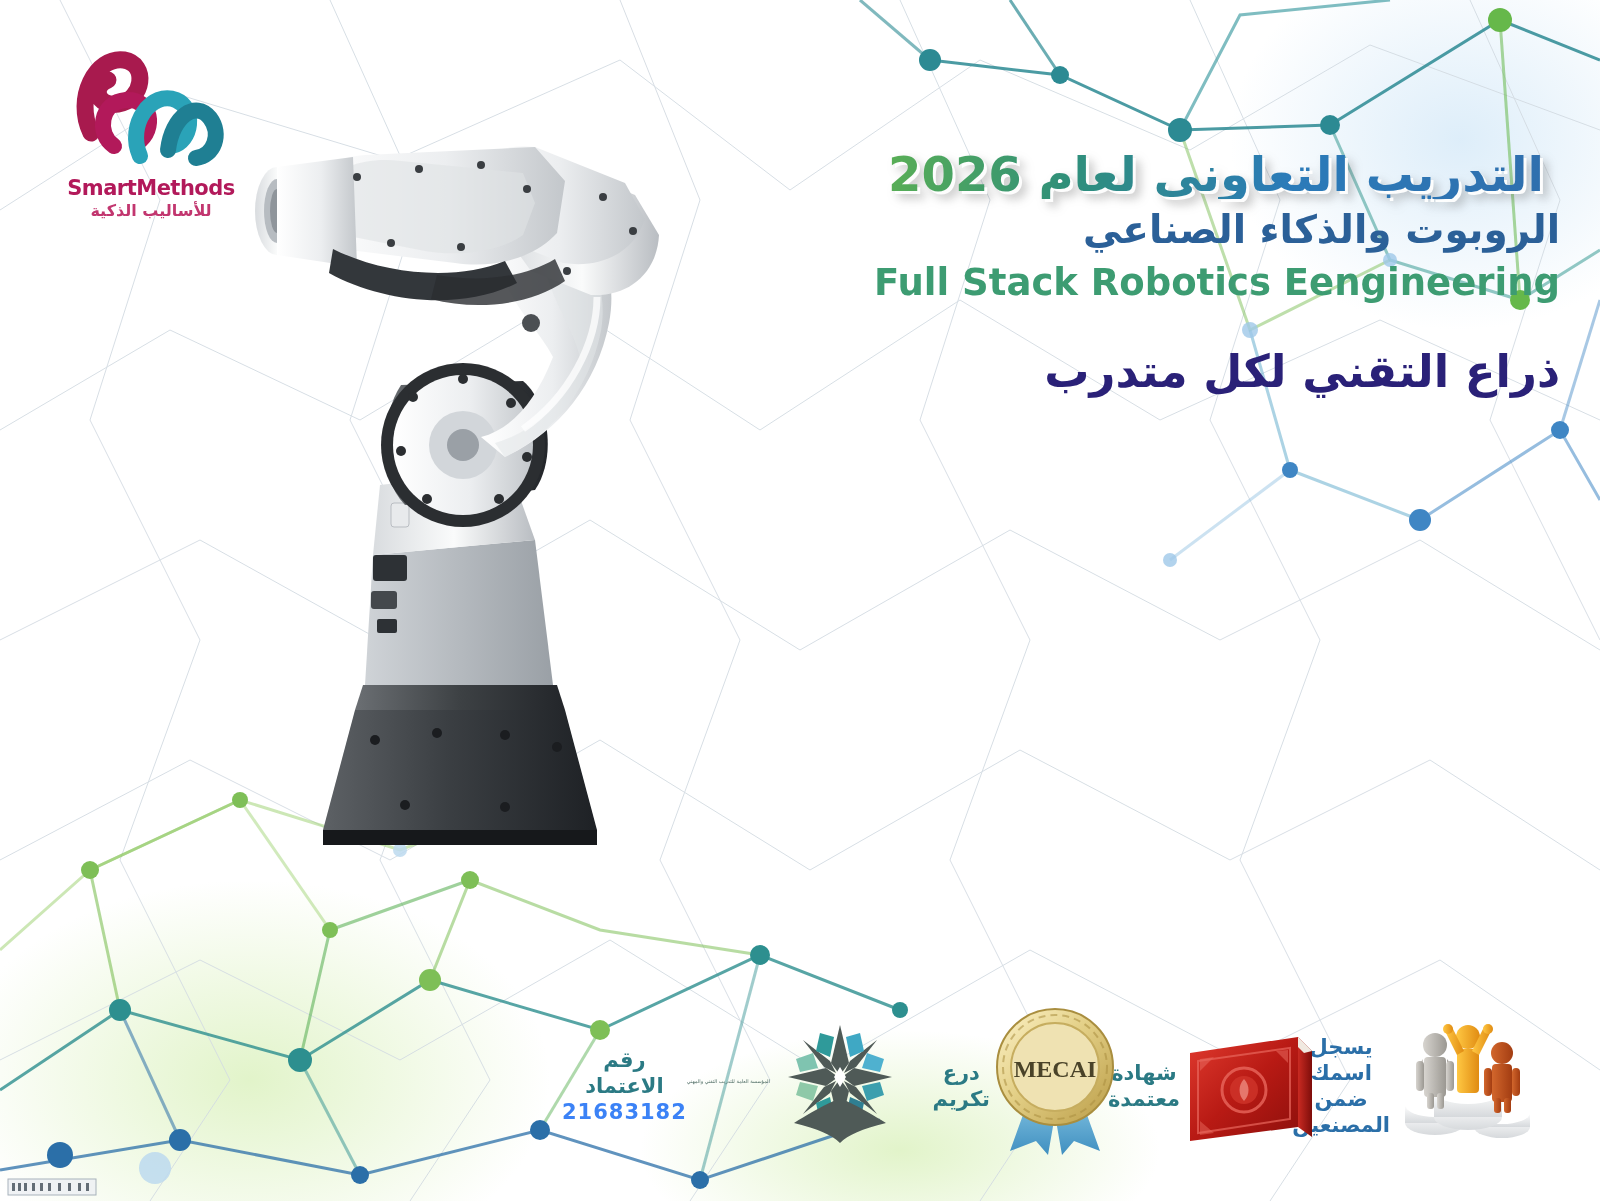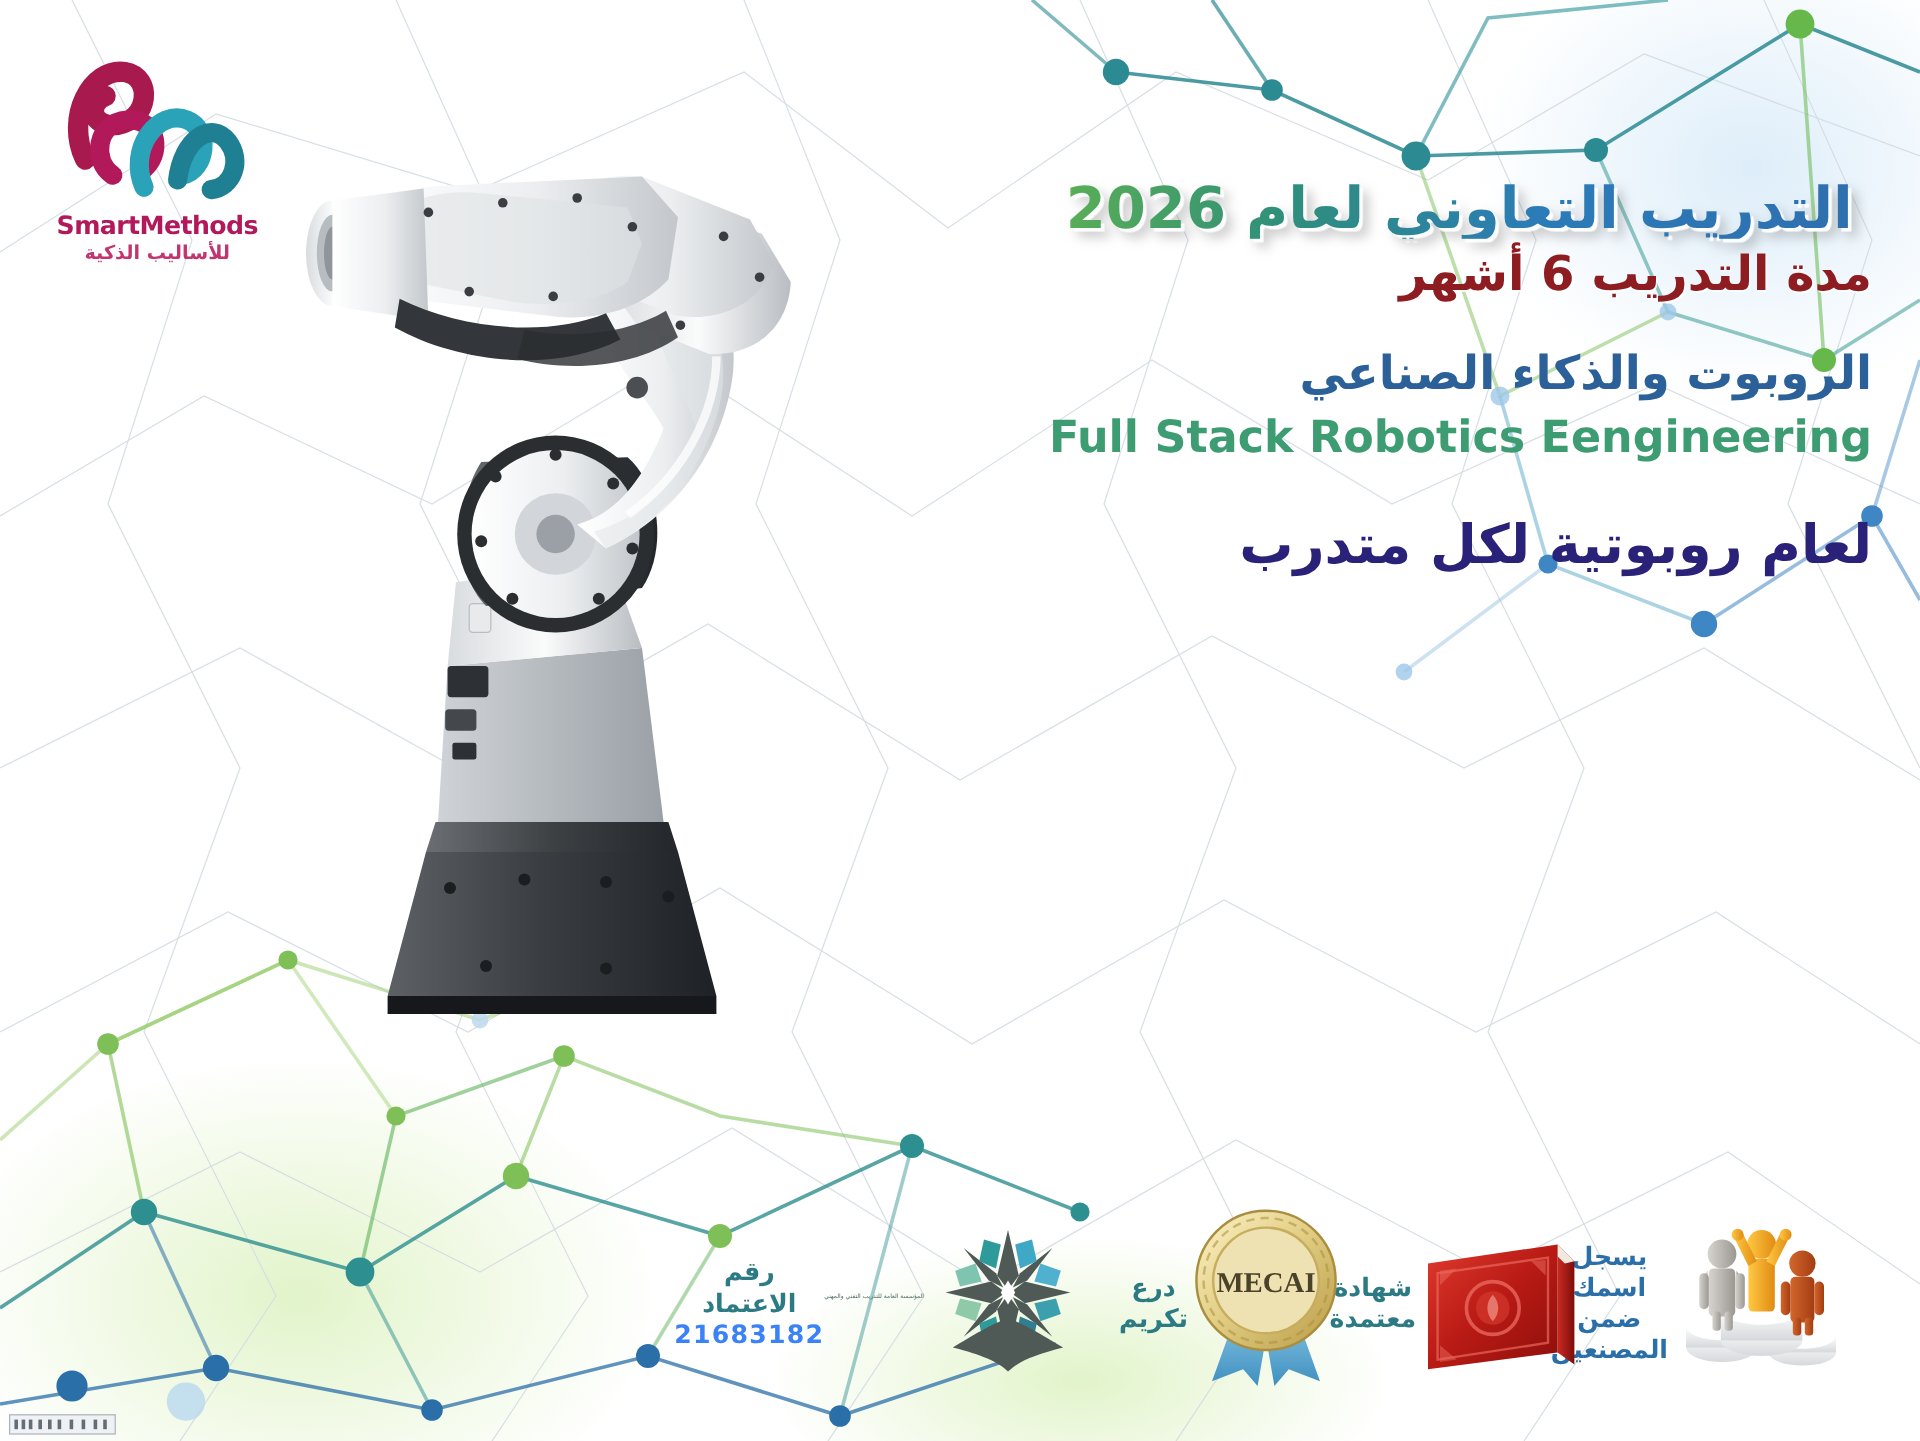--- a/index.html
+++ b/index.html
@@ -9,21 +9,21 @@
     background:#ffffff;
     overflow:hidden;
     position:relative;
   }
   .poster{position:absolute;inset:0;background:#fff;overflow:hidden;}
 
   
   .net{position:absolute;inset:0;z-index:0;pointer-events:none;}
 
   
-  .logo{position:absolute;left:36px;top:38px;width:190px;height:185px;z-index:6;}
+  .logo{position:absolute;left:56px;top:38px;width:190px;height:185px;z-index:6;}
   .logo svg{display:block;}
   .logo-en{
     position:absolute;left:0;top:138px;width:190px;text-align:center;
     font-family:"DejaVu Sans","Liberation Sans",sans-serif;
     font-size:21px;font-weight:700;color:#b2195a;letter-spacing:-.5px;
   }
   .logo-ar{
     position:absolute;left:0;top:163px;width:190px;text-align:center;
     font-size:16px;font-weight:700;color:#c2366f;direction:rtl;
   }
@@ -331,29 +331,28 @@
         <circle cx="362" cy="186" r="4"></circle>
       </g>
 
       <path d="M318,344 C364,312 392,258 392,212" stroke="#ffffff" stroke-width="7" fill="none" opacity=".75"></path>
     </svg>
   </div>
 
   <div class="content">
     <h1 class="title-ar">التدريب التعاوني لعام 2026</h1>
 
-    <div class="line-duration">مدة التدريب 6 أشهر</div>
 
     <div class="line-desc">
       <span class="l2">الروبوت والذكاء الصناعي</span>
     </div>
 
     <div class="line-en-sub">Full Stack Robotics Eengineering</div>
 
-    <div class="line-arm">لعام روبوتية لكل متدرب</div>
+    <div class="line-arm">ذراع التقني لكل متدرب</div>
   </div>
 
   <div class="badges">
 
     <div class="badge">
       <div class="badge-art">
         <svg width="140" height="140" viewBox="0 0 140 140">
           <g transform="translate(70,62)">
             <g fill="#4f5a57">
               <path d="M0,-52 L9,-14 L0,-2 L-9,-14 Z"></path>

